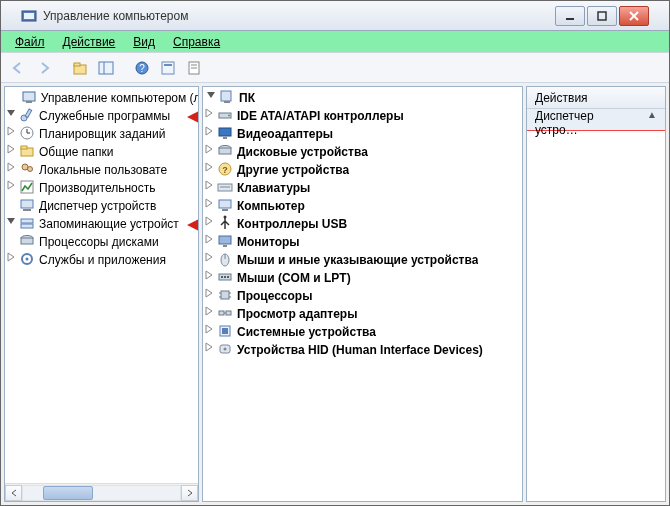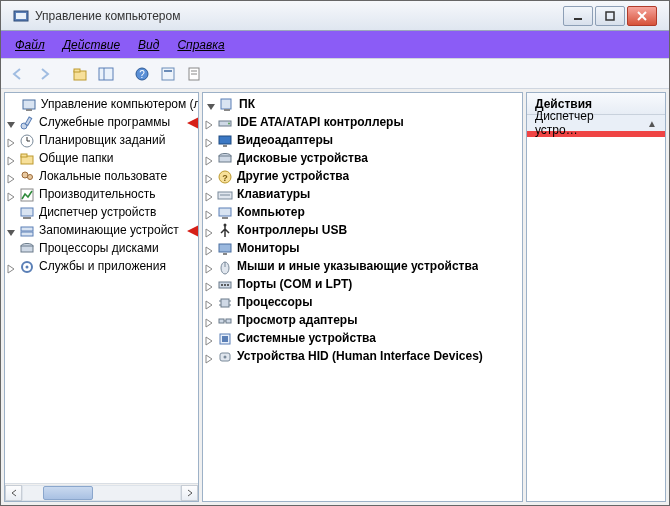--- a/index.html
+++ b/index.html
@@ -6,36 +6,36 @@
   body { font-family: "Segoe UI", Tahoma, sans-serif; font-size: 12px; background: #000; }
   .window {
     width: 670px; height: 506px; position: relative;
     background: #f0f0f0; border: 1px solid #666;
     display: flex; flex-direction: column;
   }
   
   .titlebar {
     height: 30px; display: flex; align-items: center;
     background: linear-gradient(#f6f8fb, #dfe6f0);
-    border-bottom: 1px solid #9aa8bb; padding: 0 12px;
+    border-bottom: 1px solid #9aa8bb; padding: 0 20px;
   }
   .titlebar .appicon { width: 16px; height: 16px; display:inline-flex; align-items:center; justify-content:center; margin-right: 6px; }
   .titlebar .title { flex: 1; color: #333; font-size: 12px; }
   .winbtns { display: flex; gap: 2px; }
   .winbtn {
     width: 30px; height: 20px; border: 1px solid #8d9fb6;
     background: linear-gradient(#f2f6fb,#d8e0ec); border-radius: 2px;
     display:flex; align-items:center; justify-content:center;
   }
   .winbtn.close { background: linear-gradient(#f6a49b,#d6523a); border-color:#b03b2a; }
   .winbtn svg { display:block; }
   
   .menubar {
-    height: 28px; display:flex; align-items:center; gap:2px;
-    background: #8b5cf6; border-bottom: 1px solid #d0d6dd; padding: 0 6px; font-style: italic;
+    height: 22px; display:flex; align-items:center; gap:2px;
+    background: #86efac; border-bottom: 1px solid #d0d6dd; padding: 0 6px;
   }
   .menuitem { padding: 2px 8px; }
   .menuitem .underline { text-decoration: underline; }
   
   .toolbar {
     height: 30px; display:flex; align-items:center; gap:4px;
     background: #f4f6fa; border-bottom: 1px solid #cfd6e0; padding: 0 6px;
   }
   .tbtn {
     width: 22px; height: 22px; border: 1px solid transparent;
@@ -47,43 +47,43 @@
   .main { flex:1 1 auto; display:flex; min-height:0; padding:3px; gap:3px; background:#f0f0f0; }
   .pane {
     background:#fff; border:1px solid #9db1c7; position:relative;
     overflow:hidden;
   }
   .pane.left { width: 195px; display:flex; flex-direction:column; }
   .pane.center { flex:1 1 auto;font-weight:bold; }
   .pane.right { width: 140px; display:flex; flex-direction:column; }
   
   .tree { flex:1 1 auto; overflow:hidden; padding: 2px 0; white-space: nowrap; }
-  .node { display:flex; align-items:flex-end; height:18px; line-height:18px; cursor:default; }
+  .node { display:flex; align-items:flex-start; height:18px; line-height:18px; cursor:default; }
   .expander { width:12px; height:12px; margin-right:2px; display:inline-flex; align-items:center; justify-content:center; }
   .expander svg { display:block; }
   .nicon { width:16px; height:16px; margin-right:4px; display:inline-flex; align-items:center; justify-content:center; flex-shrink:0; }
   .nlabel { white-space:nowrap; overflow:hidden; text-overflow:clip; }
   .indent-0 { padding-left: 2px; }
   .indent-1 { padding-left: 0; }
   .indent-2 { }
   .hscroll {
     height: 18px; background:#f0f0f0; border-top:1px solid #d9dee4;
     display:flex; align-items:center;
   }
   .hscroll .arrow { width:17px; height:16px; border:1px solid #c7cdd5; background:linear-gradient(#fdfdfe,#e9eef4); display:flex; align-items:center; justify-content:center; }
   .hscroll .track { flex:1; height:16px; background:#eef1f5; border:1px solid #dde3ea; position:relative; }
   .hscroll .thumb { position:absolute; left:20px; top:0; bottom:0; width:50px; background:linear-gradient(#c9d9ef,#a9c1e3); border:1px solid #8aa6cc; border-radius:2px; }
   
   .actions-header {
     height:22px; background:linear-gradient(#f8fafd,#e7edf5);
-    border-bottom:1px solid #c8d1dc; display:flex; align-items:center; padding:0 8px; font-weight:700;
+    border-bottom:1px solid #c8d1dc; display:flex; align-items:center; padding:0 8px; font-weight:400;
   }
   .action-row {
-    height:22px; display:flex; align-items:center; justify-content:space-between;
-    padding:0 8px; border-bottom:6px solid #ef4444;gap:44px;
+    height:22px; display:flex; justify-content:space-between;
+    padding:0 8px; border-bottom:1px solid #ef4444;gap:44px;
   }
   .action-row.sel { background:#e9eff7; }
   .action-row .chevron { font-size:10px; color:#555; }
   
   .redarrow { position:absolute; pointer-events:none; }
   .redarrow svg { display:block; }
 </style>
 </head>
 <body>
 
@@ -481,21 +481,21 @@
               </svg>
             </span>
             <span class="nicon">
               <svg width="16" height="16">
                 <rect x="2" y="5" width="12" height="6" fill="#cfd9e6" stroke="#6a7a8a"></rect>
                 <circle cx="5" cy="8" r="1" fill="#333"></circle>
                 <circle cx="8" cy="8" r="1" fill="#333"></circle>
                 <circle cx="11" cy="8" r="1" fill="#333"></circle>
               </svg>
             </span>
-            <span class="nlabel">Порты (COM и LPT)</span>
+            <span class="nlabel">Мыши (COM и LPT)</span>
           </div>
           <div class="node indent-1">
             <span class="expander">
               <svg width="12" height="12">
                 <path d="M3 2 L9 6 L3 10 Z" fill="none" stroke="#888"></path>
               </svg>
             </span>
             <span class="nicon">
               <svg width="16" height="16">
                 <rect x="4" y="4" width="8" height="8" fill="#cfd9e6" stroke="#6a7a8a"></rect>

